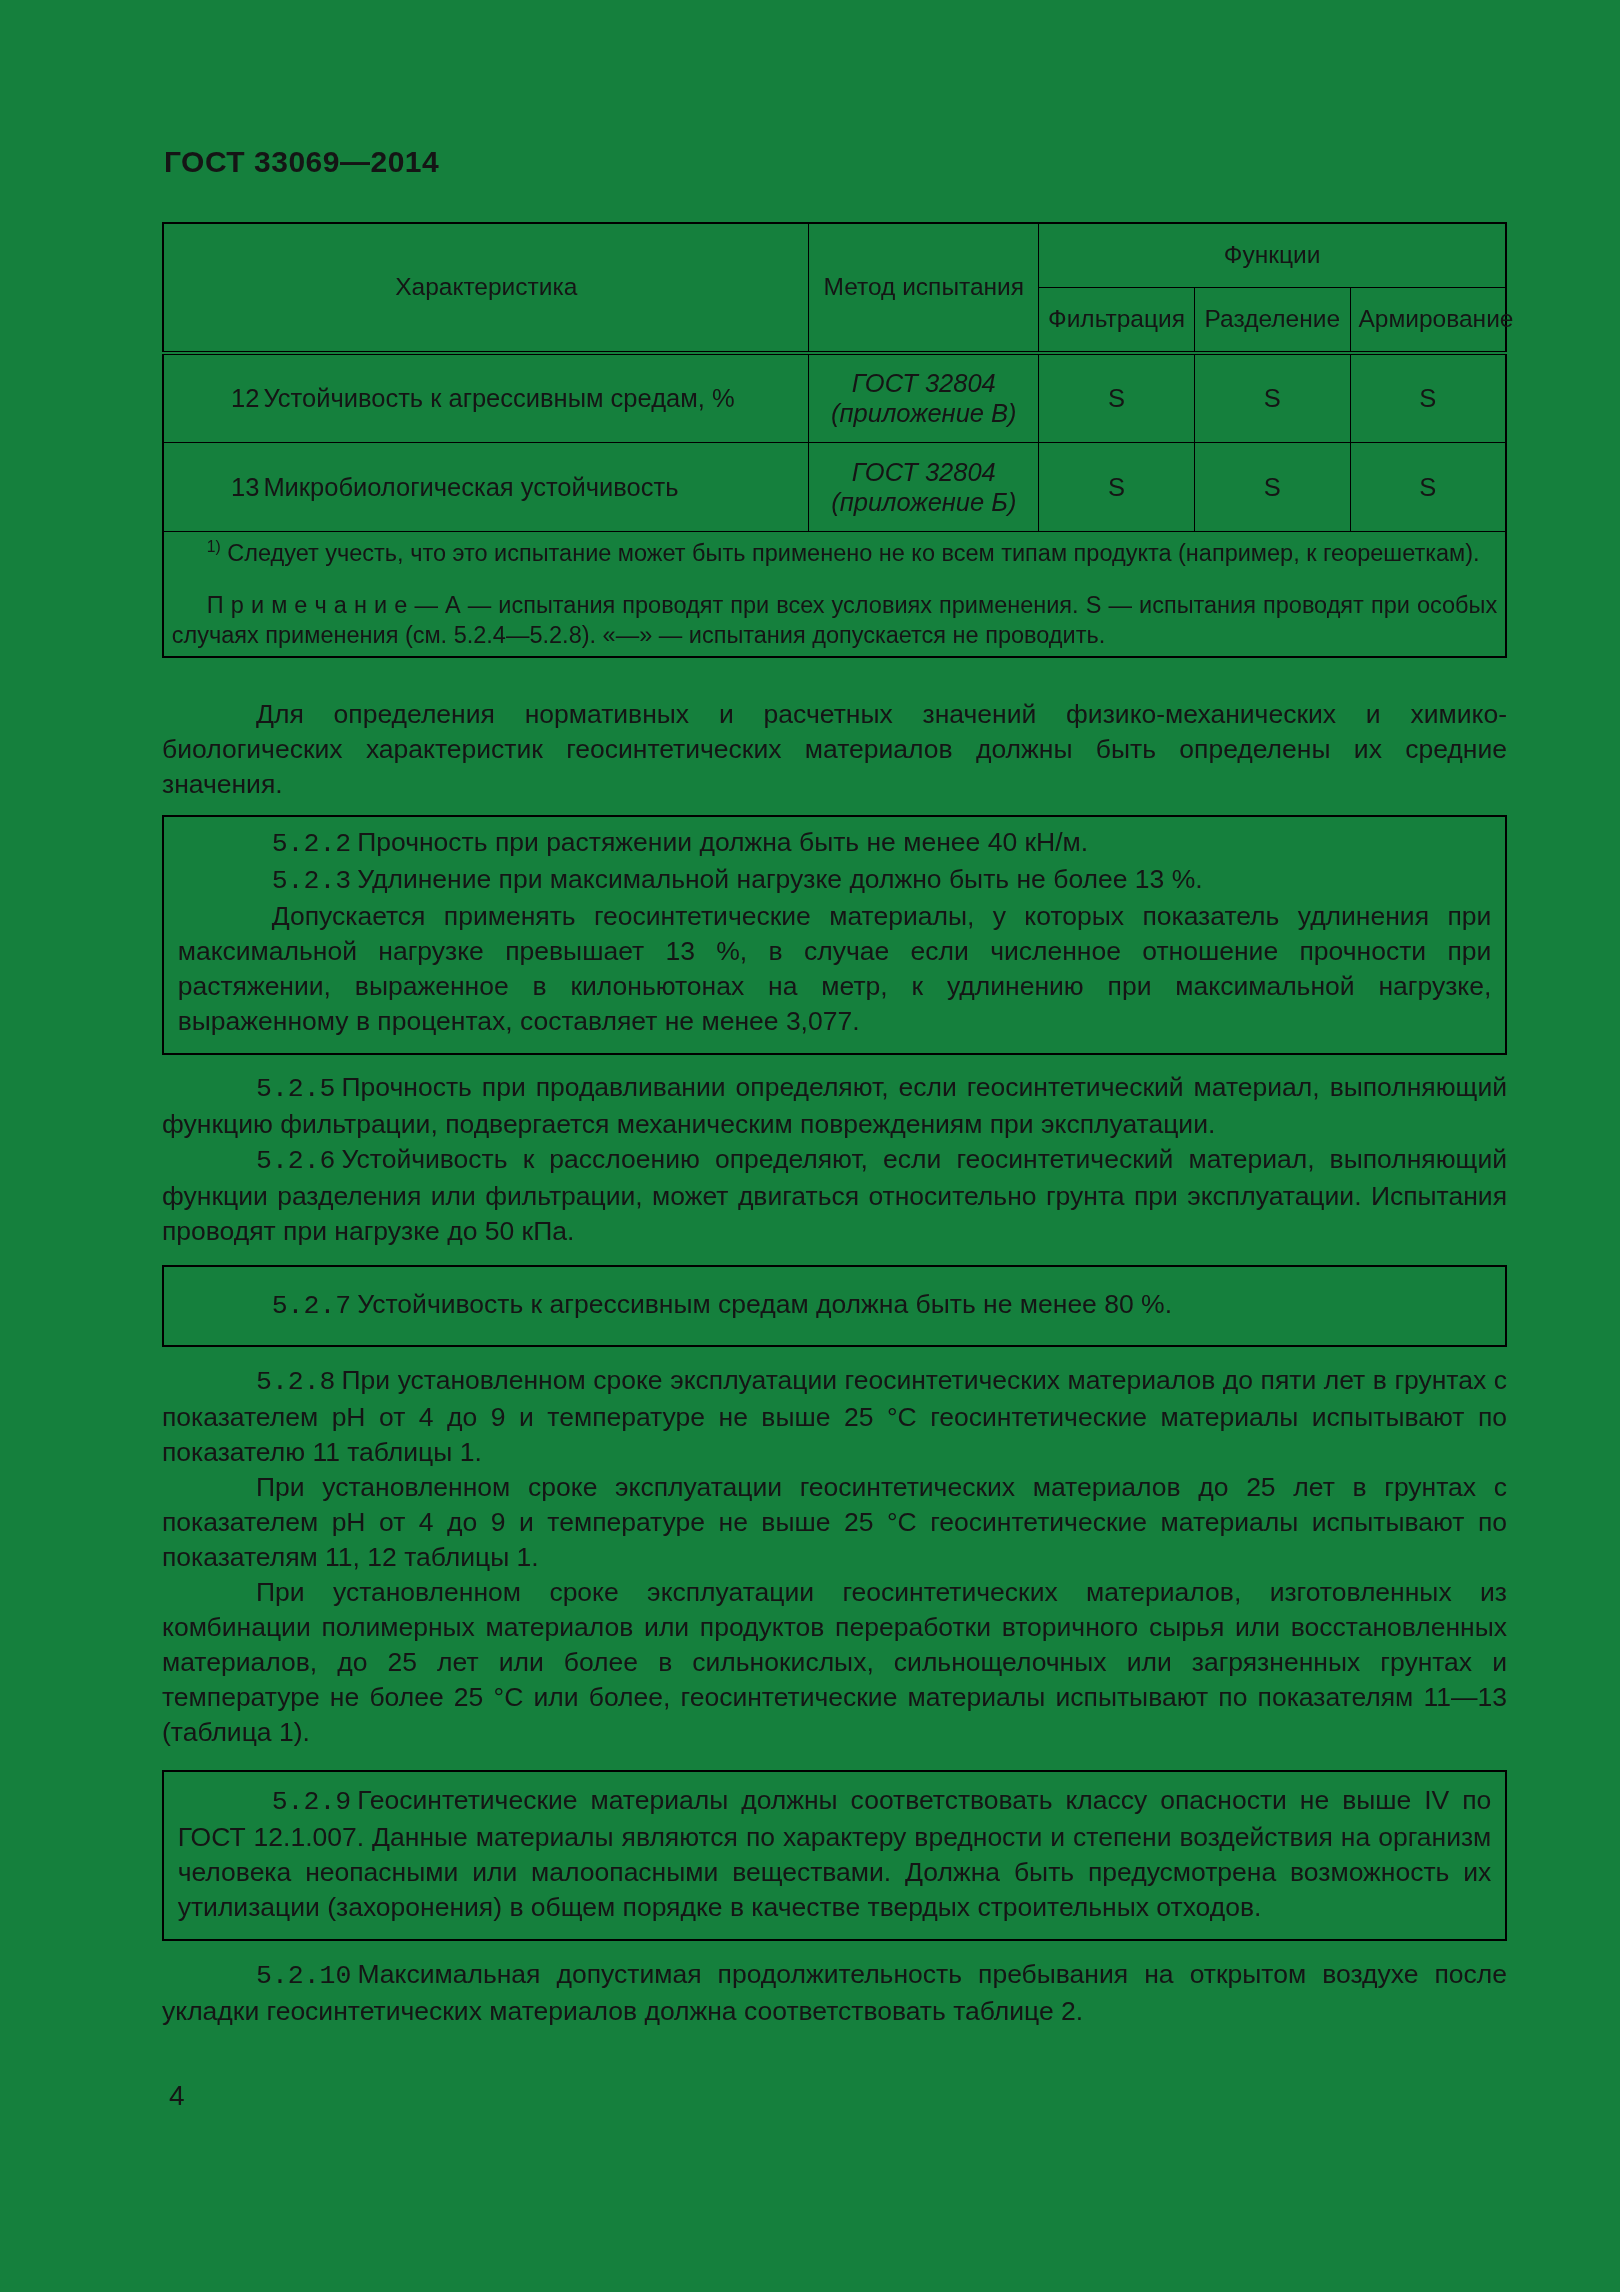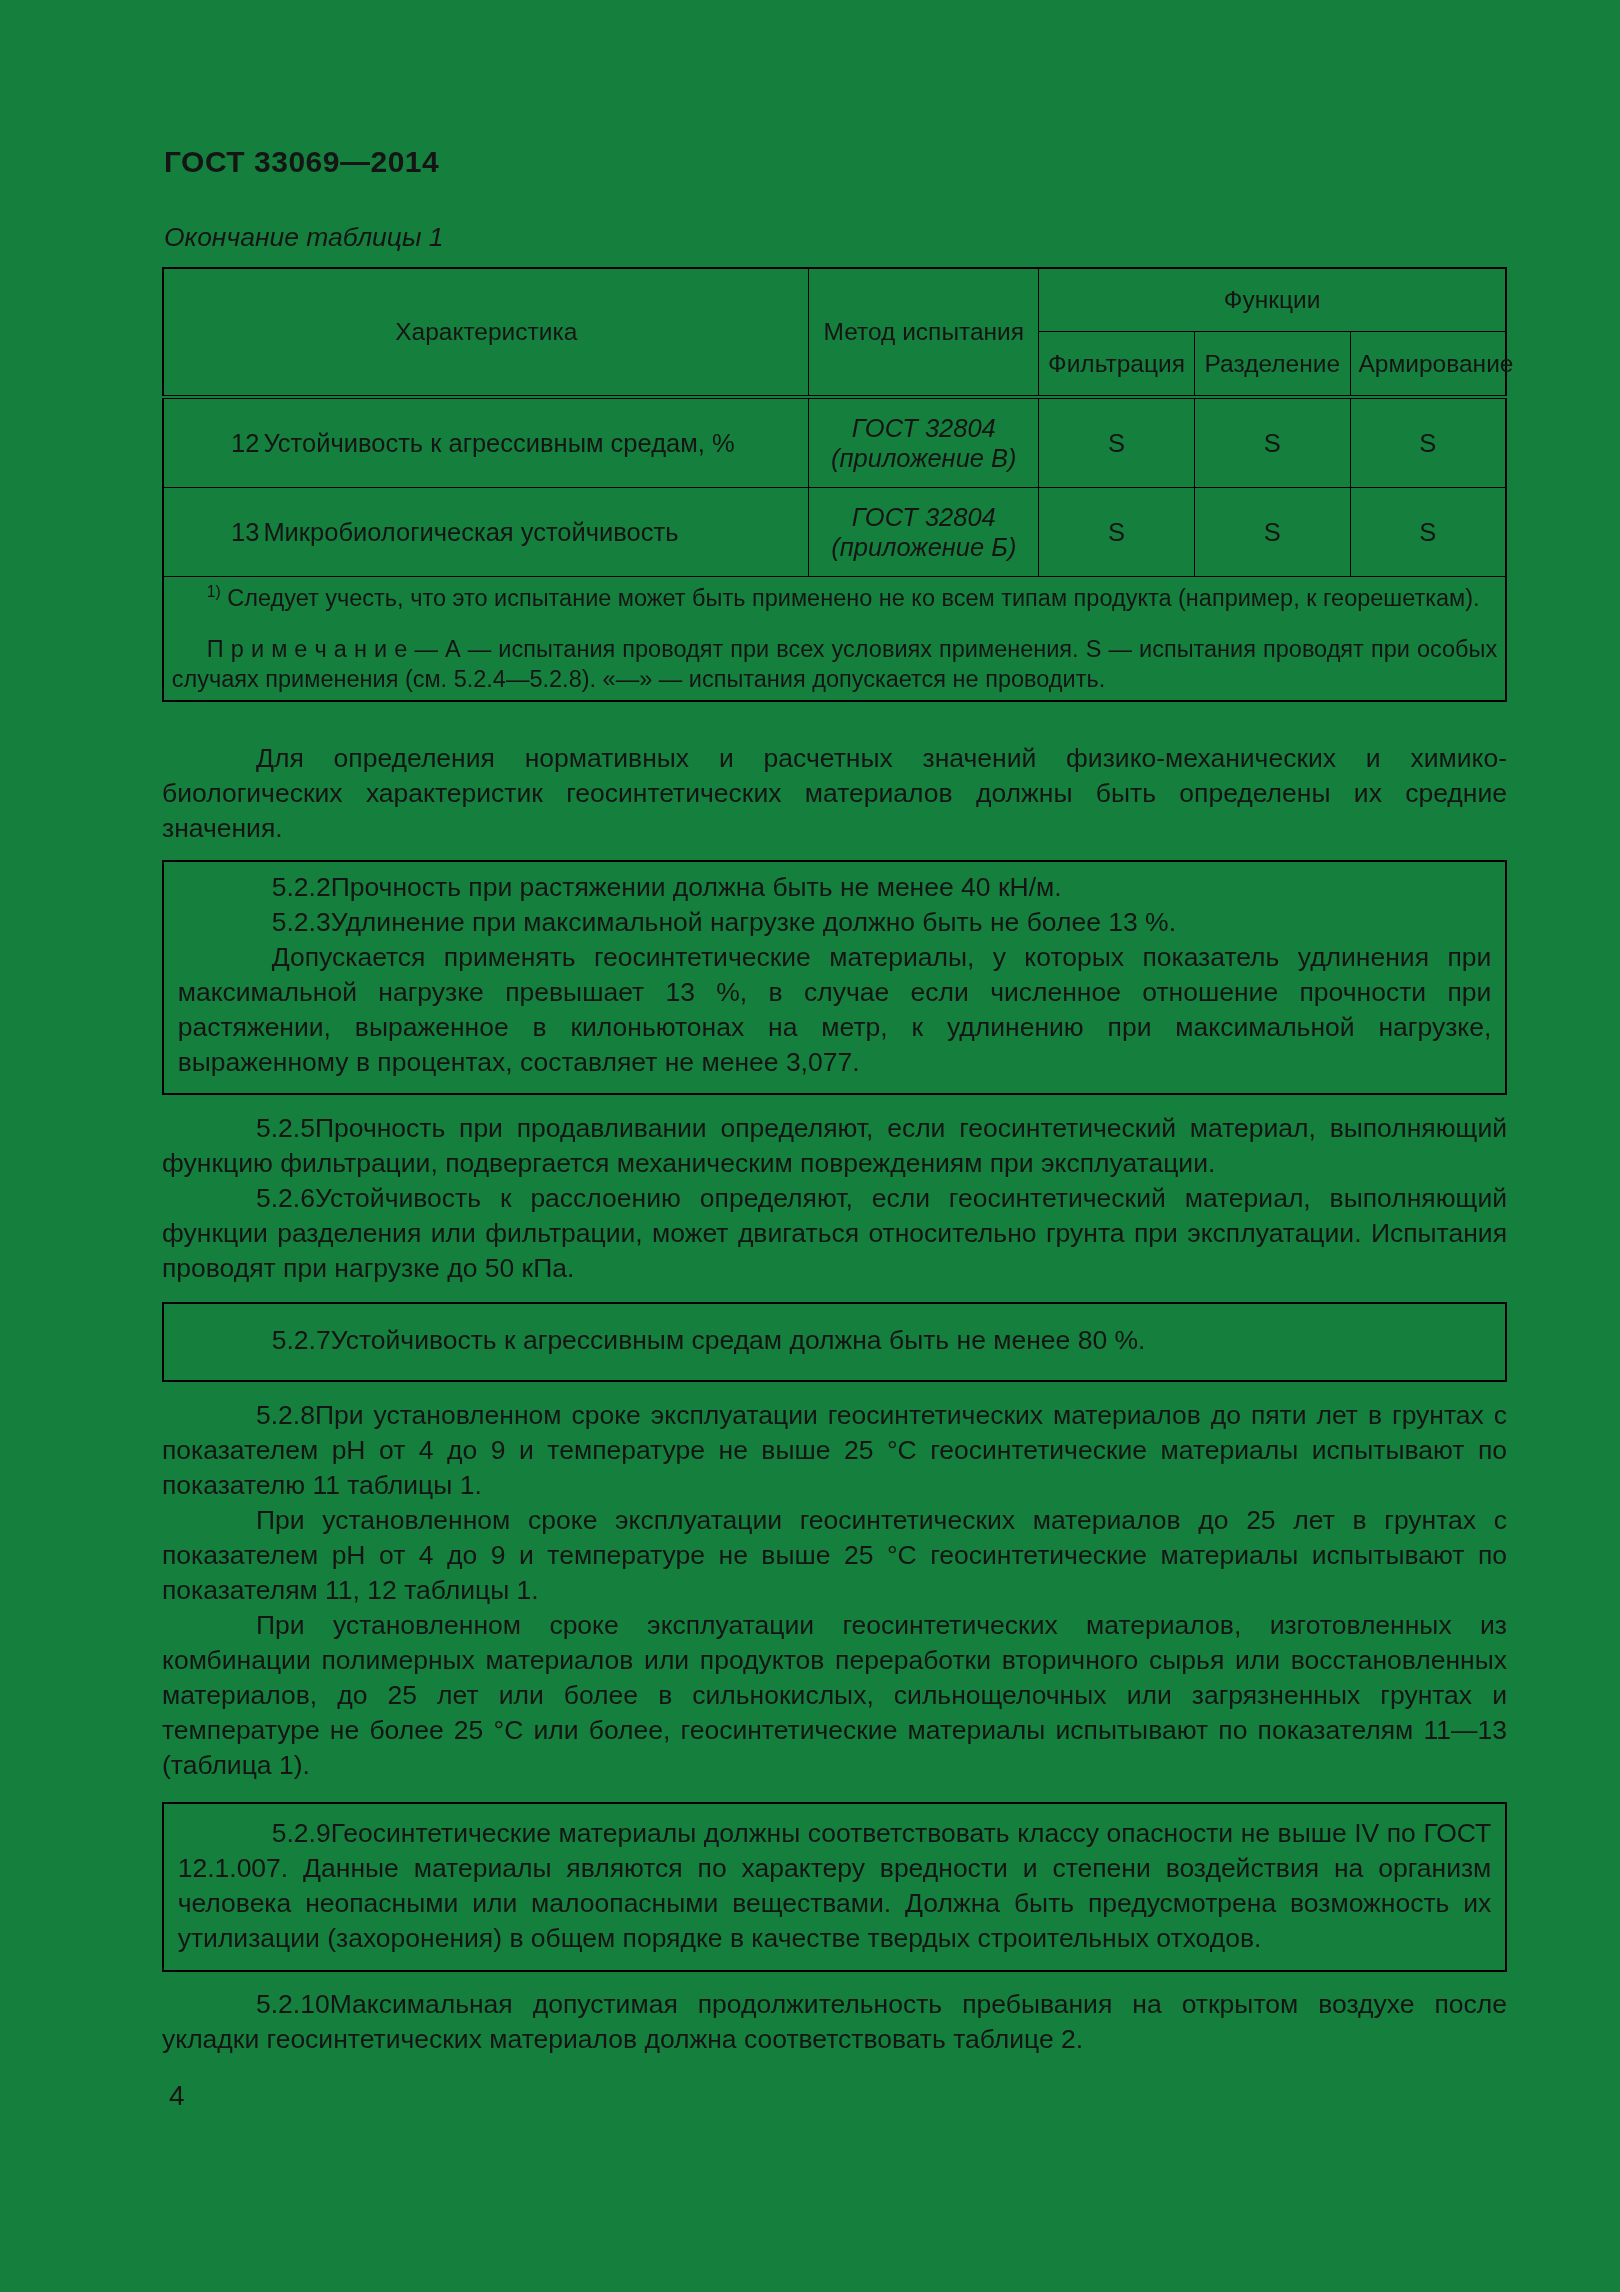--- a/index.html
+++ b/index.html
@@ -69,21 +69,21 @@
     text-align:justify;
     text-indent:35px;
   }
   .body-p{
     margin:0;
     font-size:26.5px;
     line-height:35px;
     text-align:justify;
     text-indent:94px;
   }
-  .body-p .pnum{margin-right:0;}
+  .body-p .pnum{margin-right:6px;font-family:Liberation Mono, monospace;}
   .mt-lg{margin-top:39px;}
   .box{
     border:2.9px solid #000;
     padding:7.8px 13.7px 13.7px 13.7px;
     margin-top:13.7px;
   }
   .box .body-p{margin:0;}
   .box-single{
     border:2.9px solid #000;
     padding:19.6px 13.7px 21.6px 13.7px;
@@ -97,21 +97,20 @@
   }
 </style>
 </head>
 <body>
 
 <div class="page">
   <div class="content">
 
     <p class="std-code">ГОСТ 33069—2014</p>
 
-    <p class="table-caption">Окончание таблицы 1</p>
 
     <table class="gost">
       <colgroup>
         <col style="width:48.1%">
         <col style="width:17.1%">
         <col style="width:11.6%">
         <col style="width:11.6%">
         <col style="width:11.6%">
       </colgroup>
       <tbody>

